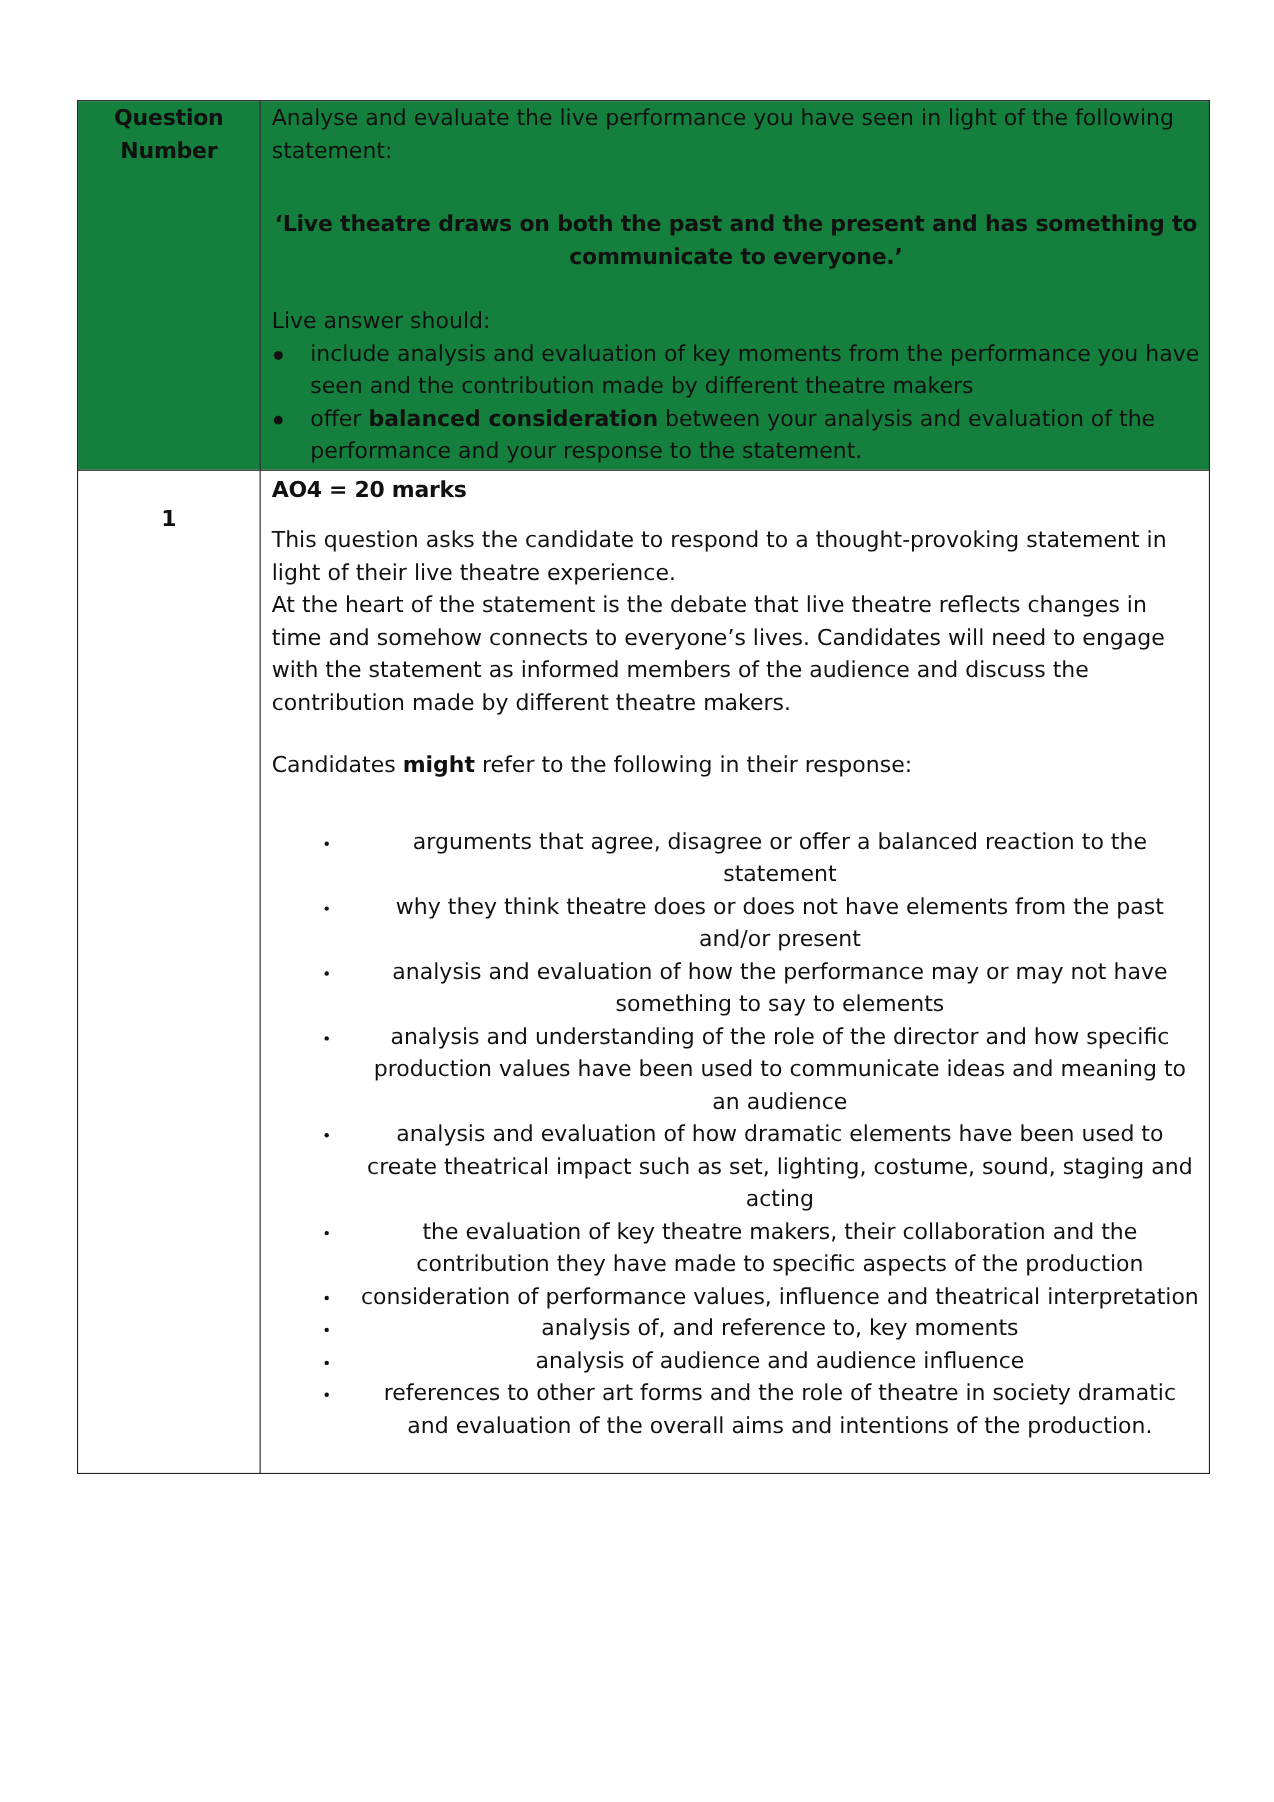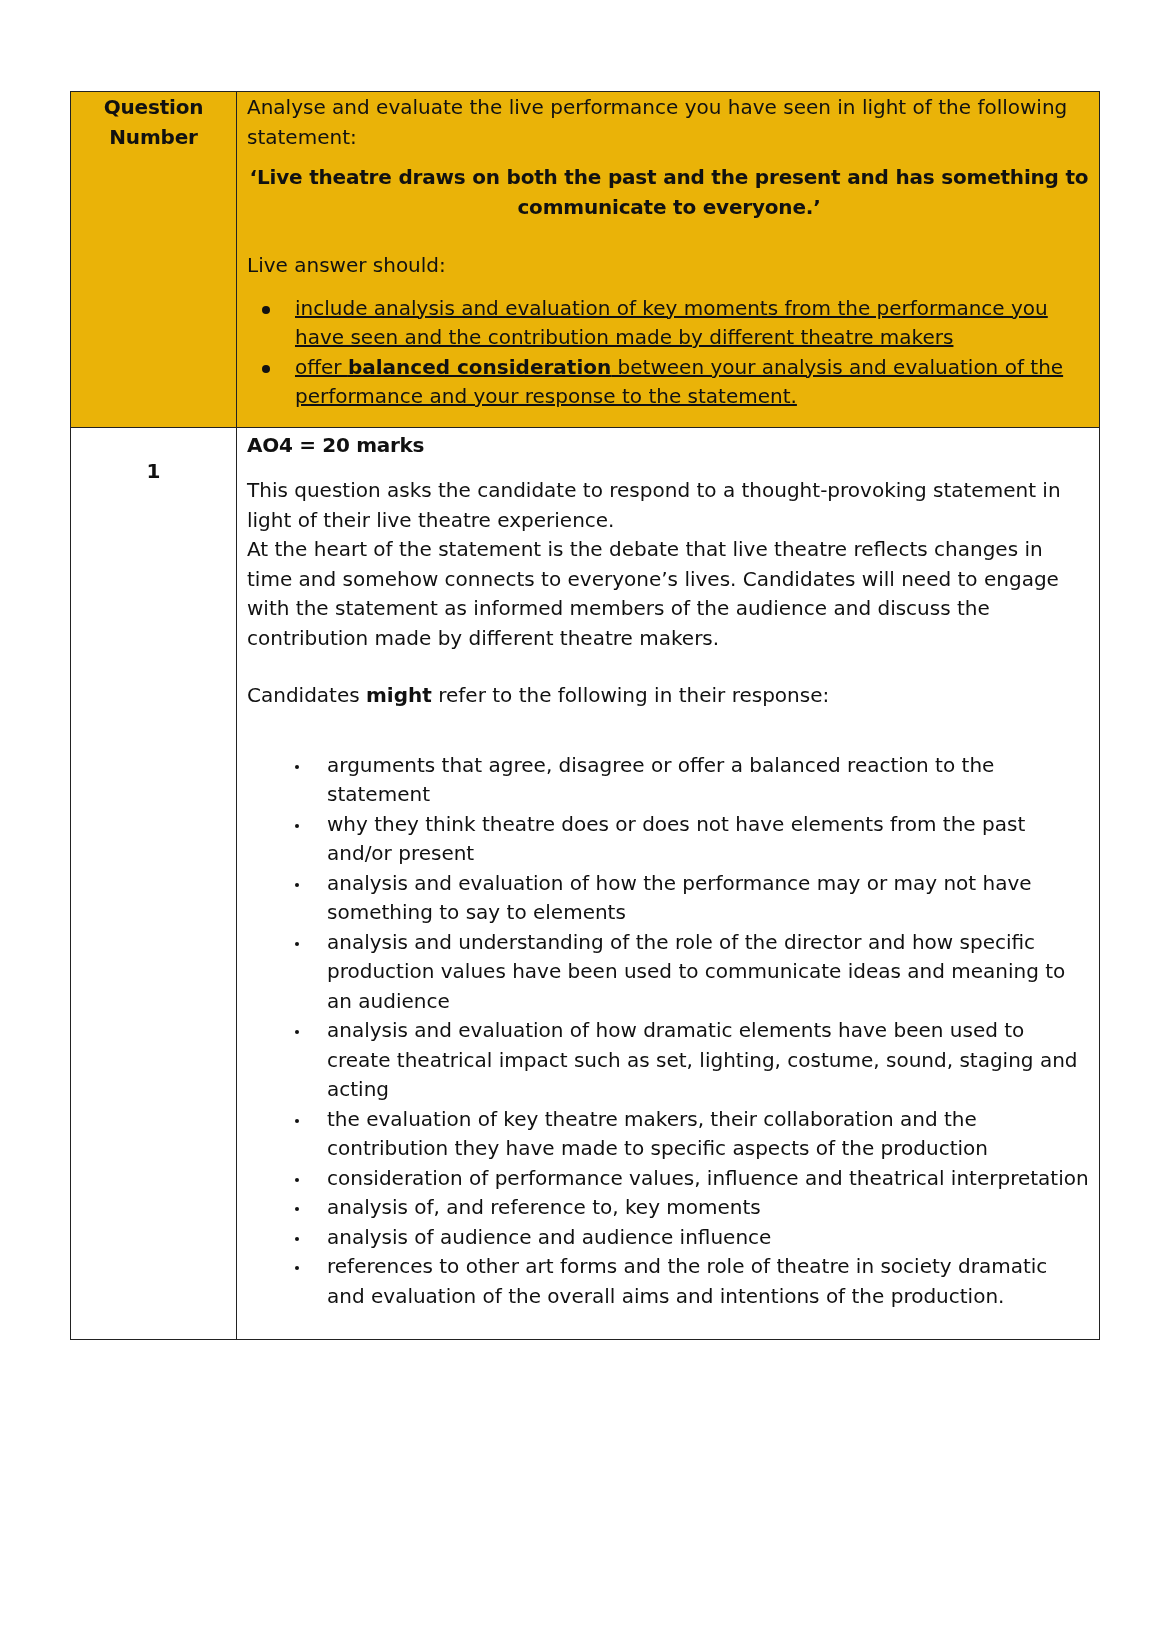--- a/index.html
+++ b/index.html
@@ -15,44 +15,44 @@
       table-layout: fixed;
       font-size: 20px;
       line-height: 29.5px;
     }
     .doc-table td {
       border: 1.5px solid #222;
       vertical-align: top;
       padding: 0;
     }
     .col-left { width: 166px; }
-    .header-row td { background: #eab308; }
+    .header-row td { background: #15803d; }
     .qn-label {
       text-align: center; font-weight: bold;
       padding-top: 1px;
       letter-spacing: -0.2px;
     }
     .hdr-content { padding: 1px 8px 2px 10px; }
     .quote {
       text-align: center; font-weight: bold;
-      margin: 11px 0 29px 0;
+      margin: 37px 0 29px 0;
       letter-spacing: -0.2px;
     }
-    .answer-list { list-style: none; margin: 13px; padding: 0; text-decoration: underline; }
+    .answer-list { list-style: none; margin: 0; padding: 0; }
     .answer-list li { position: relative; padding-left: 35px; }
     .answer-list li .dot {
       position: absolute; left: 2px; top: 12px;
       width: 8px; height: 8px; border-radius: 50%; background: #111;
     }
     .qnum { text-align: center; font-weight: bold; padding-top: 29px; }
     .body-content { padding: 3px 8px 28px 10px; }
     .marks { font-weight: bold; margin-bottom: 16px; letter-spacing: -0.3px; }
     .para { margin: 0; }
     .might-line { margin-top: 28px; margin-bottom: 40px; }
-    .ref-list { list-style: none; margin: 0; padding: 0 0 0 80px; }
+    .ref-list { list-style: none; margin: 0; padding: 0 0 0 80px; text-align: center; }
     .ref-list li { position: relative; padding-left: 0; }
     .ref-list li .dot-small {
       position: absolute; left: -32px; top: 14px;
       width: 4px; height: 4px; border-radius: 50%; background: #111;
     }
     b { font-weight: bold; }
   </style>
 </head>
 <body>
 

